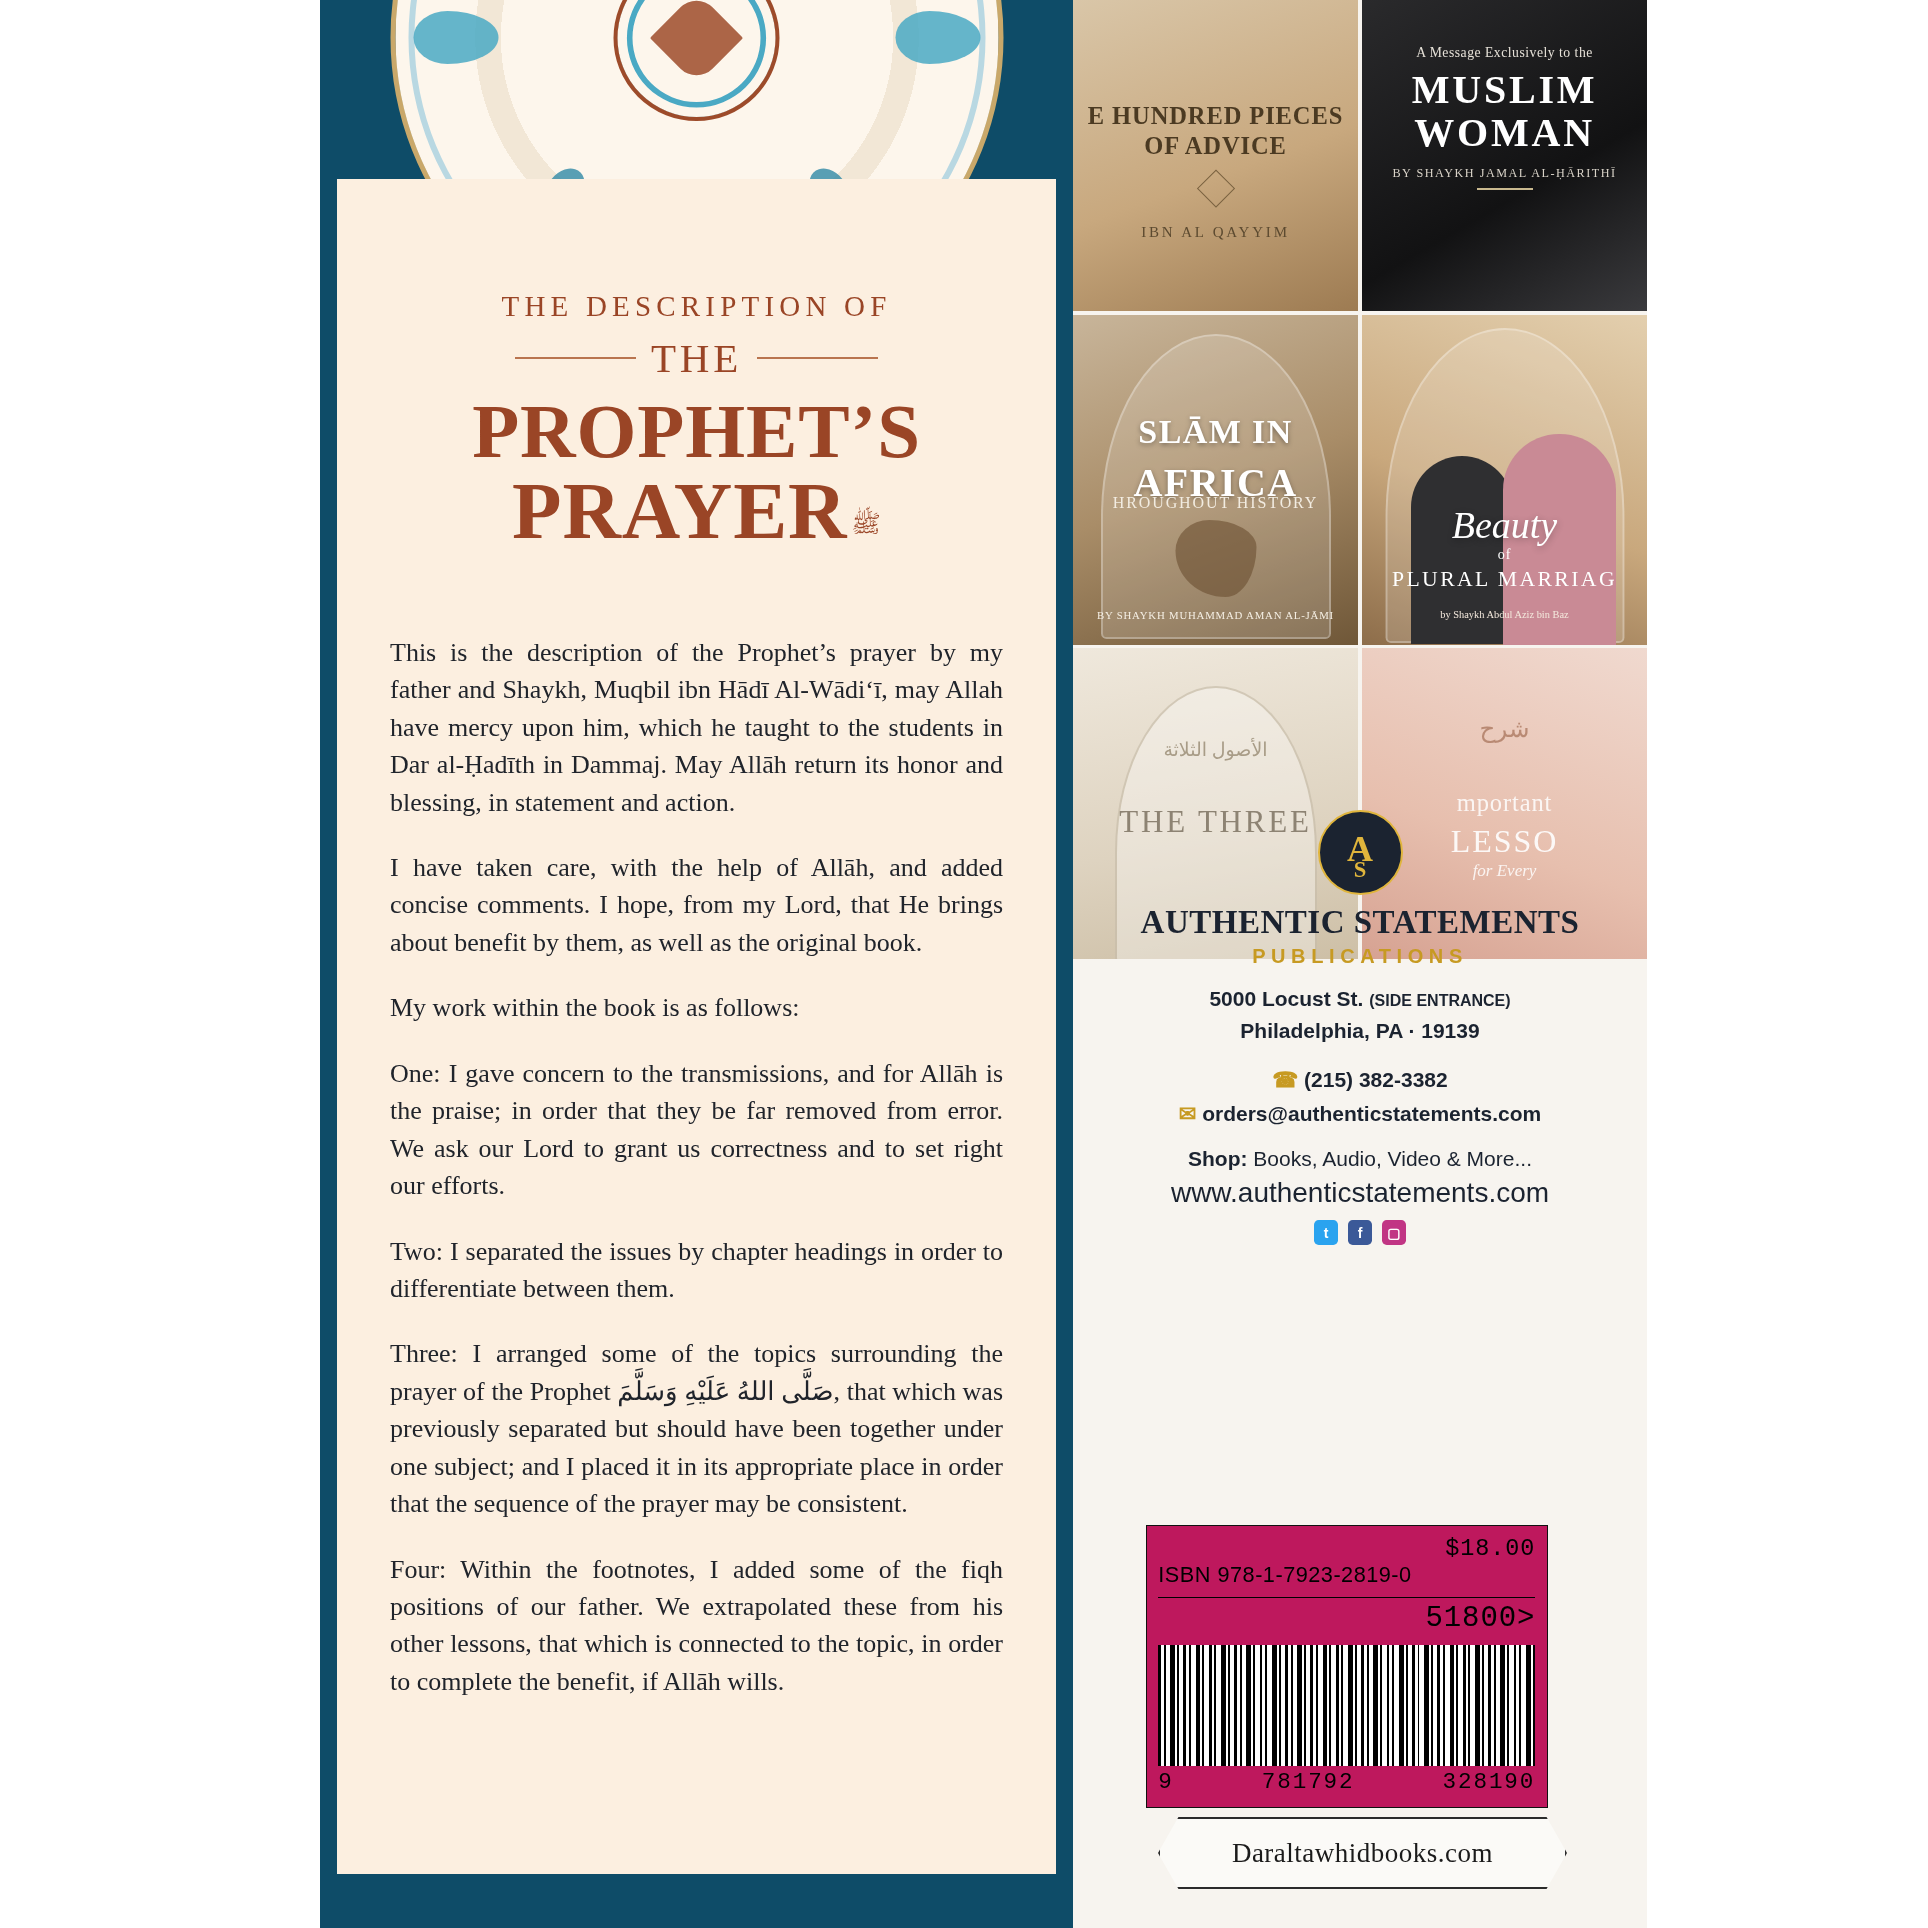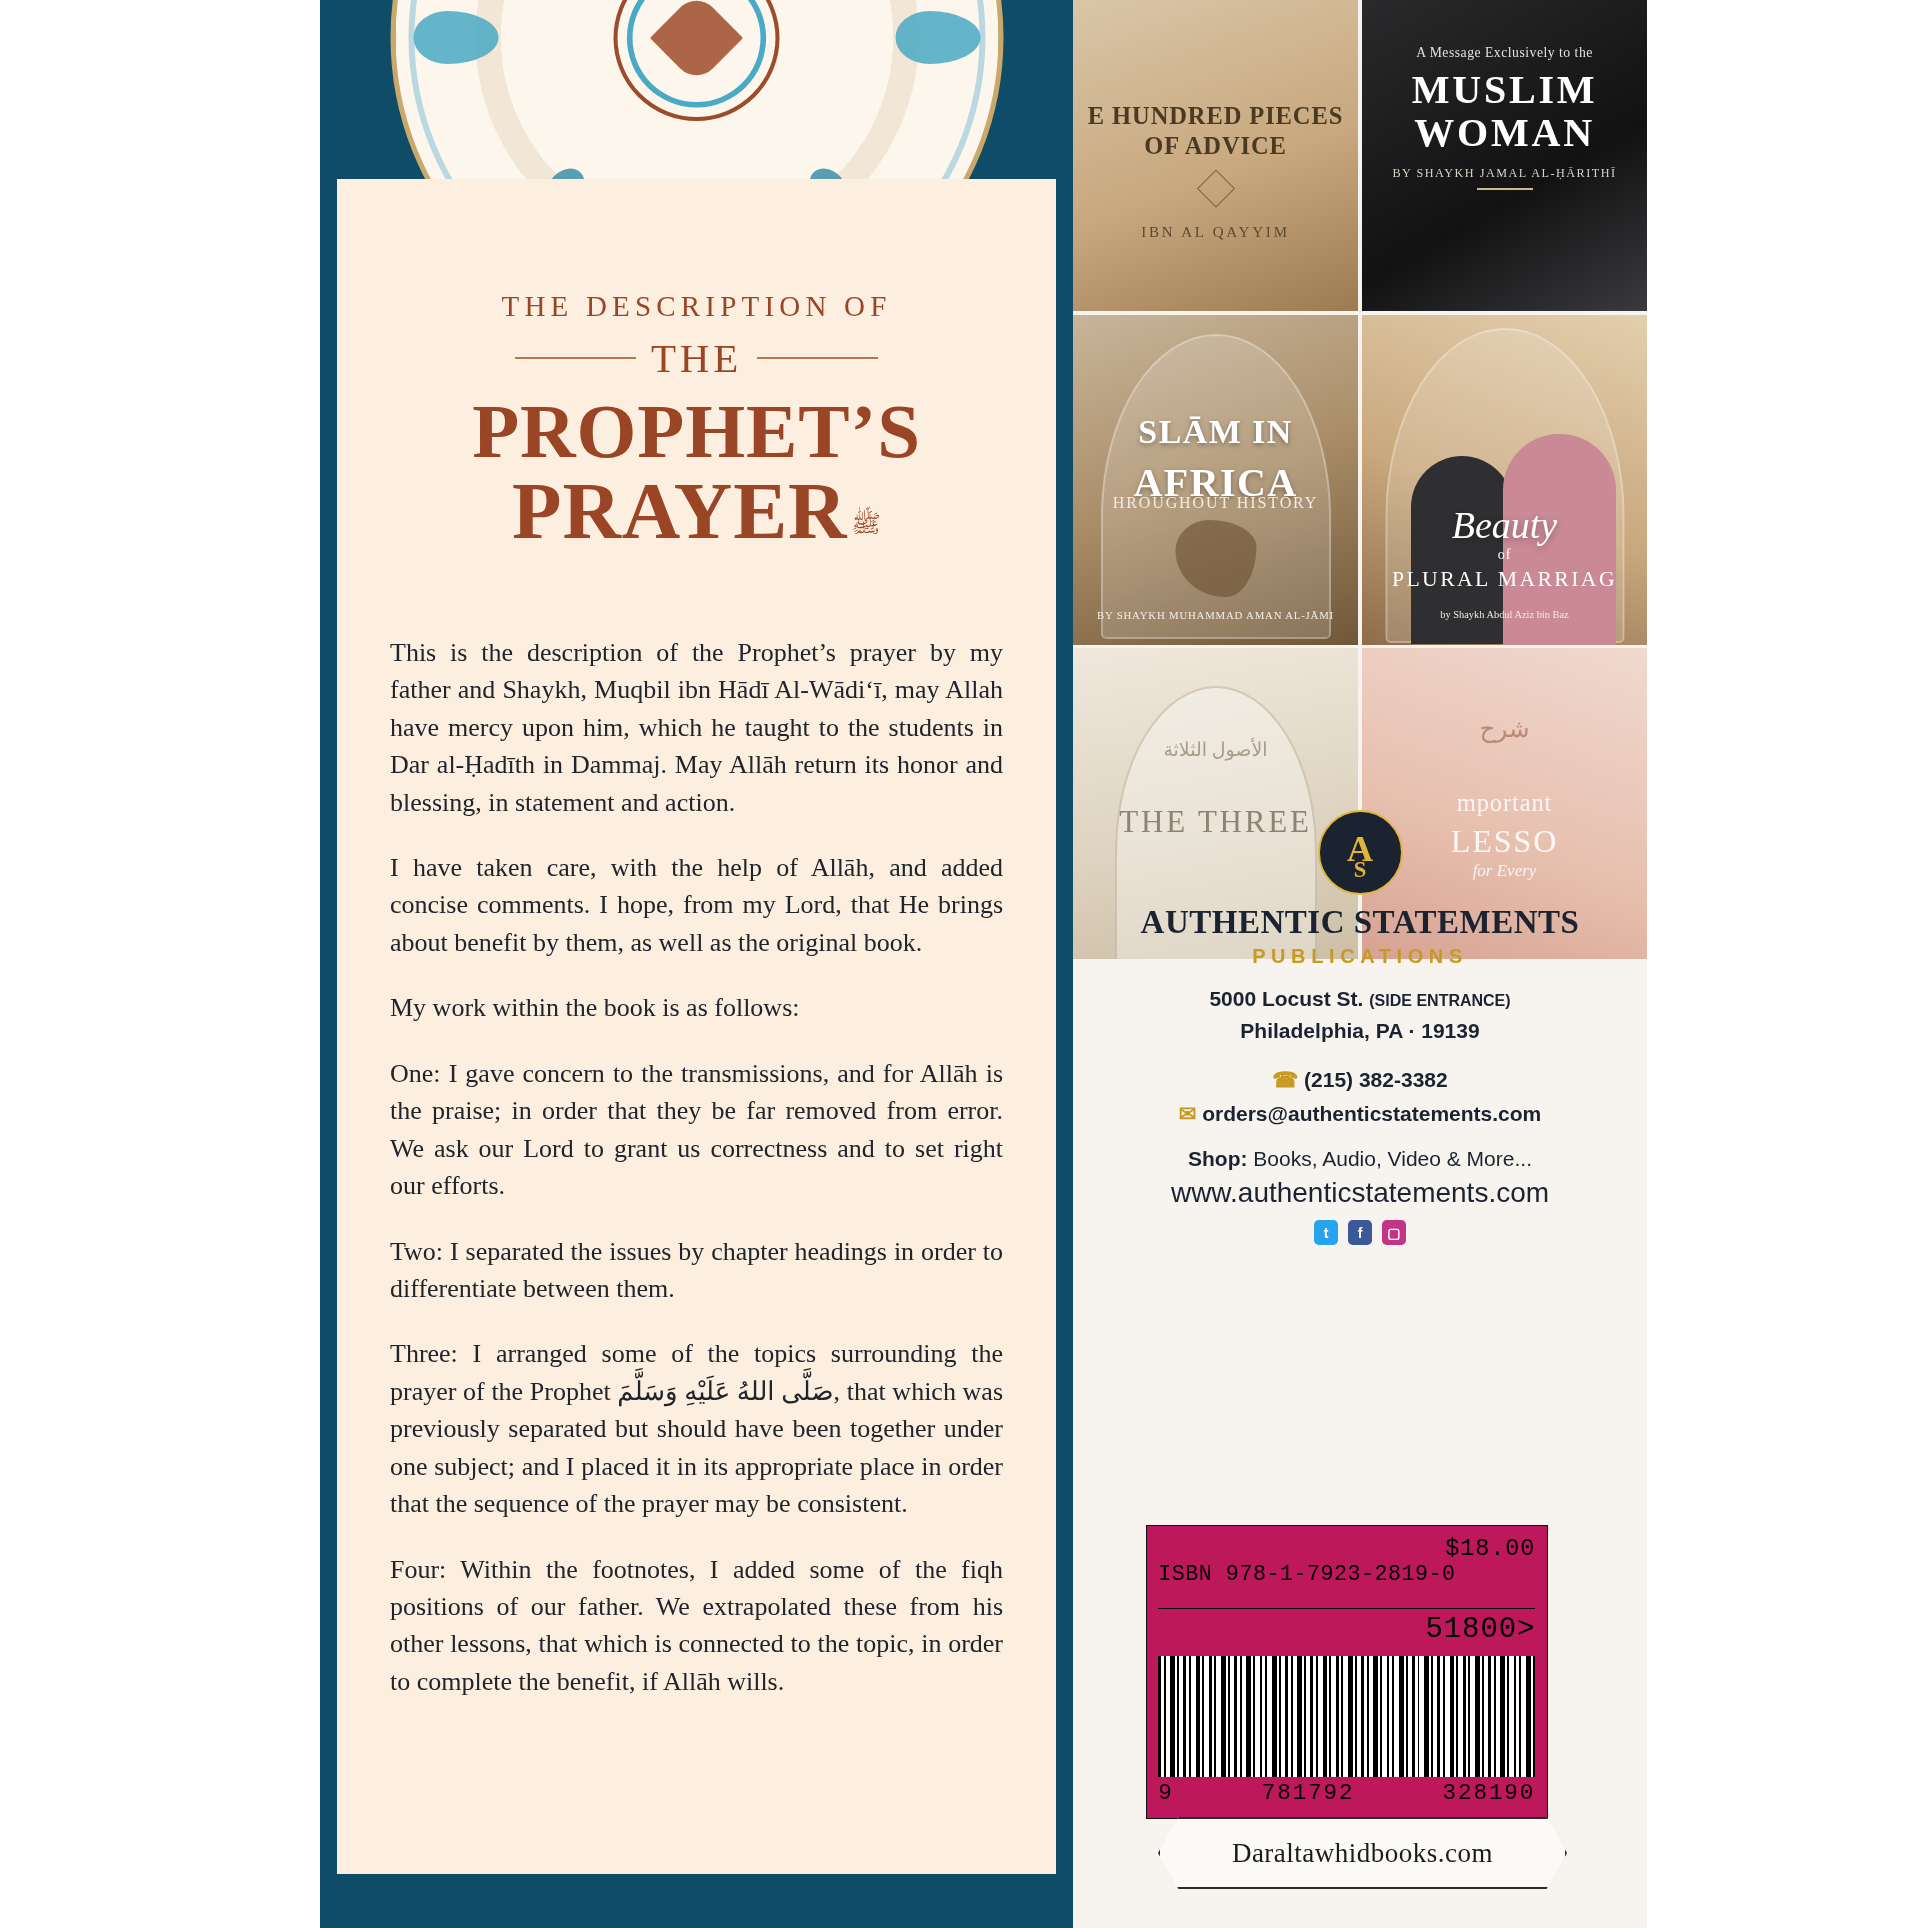--- a/index.html
+++ b/index.html
@@ -363,26 +363,26 @@
     padding: 9.4px 11.3px 11.3px 11.3px;
   }
   .price-line {
     font-family: "Liberation Mono", monospace;
     font-size: 23.5px;
     text-align: right;
     color: #000;
     letter-spacing: 0.9px;
   }
   .isbn-line {
-    font-family: Liberation Mono, monospace;
+    font-family: Liberation Sans, sans-serif;
     font-size: 21.7px;
     color: #000;
     letter-spacing: 0.5px;
     border-bottom: 1.9px solid #000;
-    padding-bottom: 21px;
+    padding-bottom: 9px;
   }
   .ean-line {
     font-family: "Liberation Mono", monospace;
     font-size: 29px;
     text-align: right;
     color: #000;
     letter-spacing: 0.9px;
     margin-top: 3.8px;
   }
   .bars {

